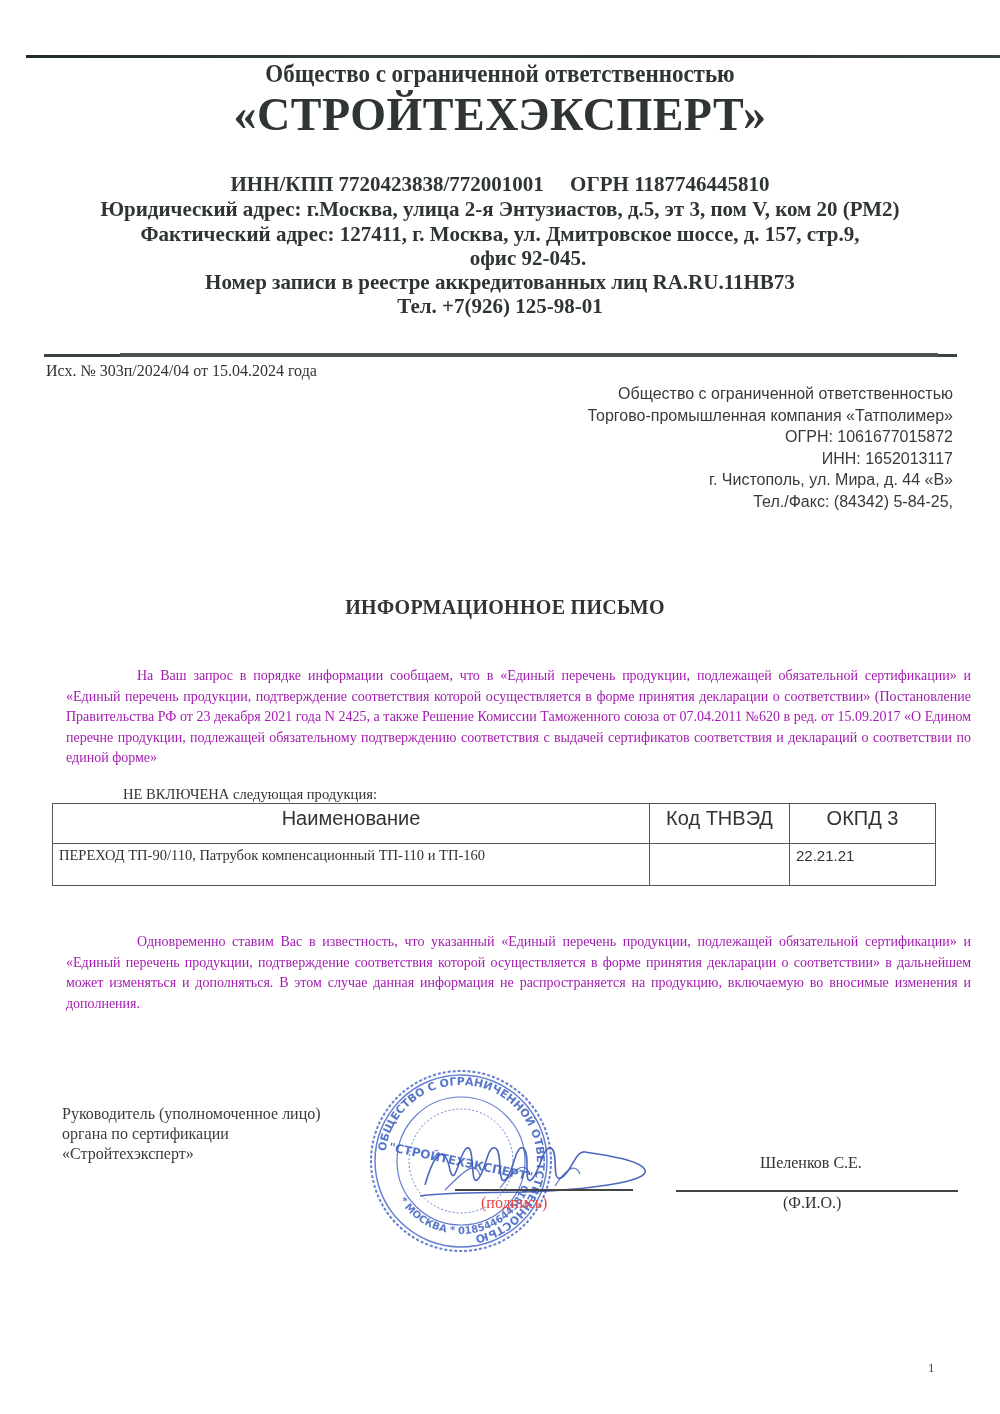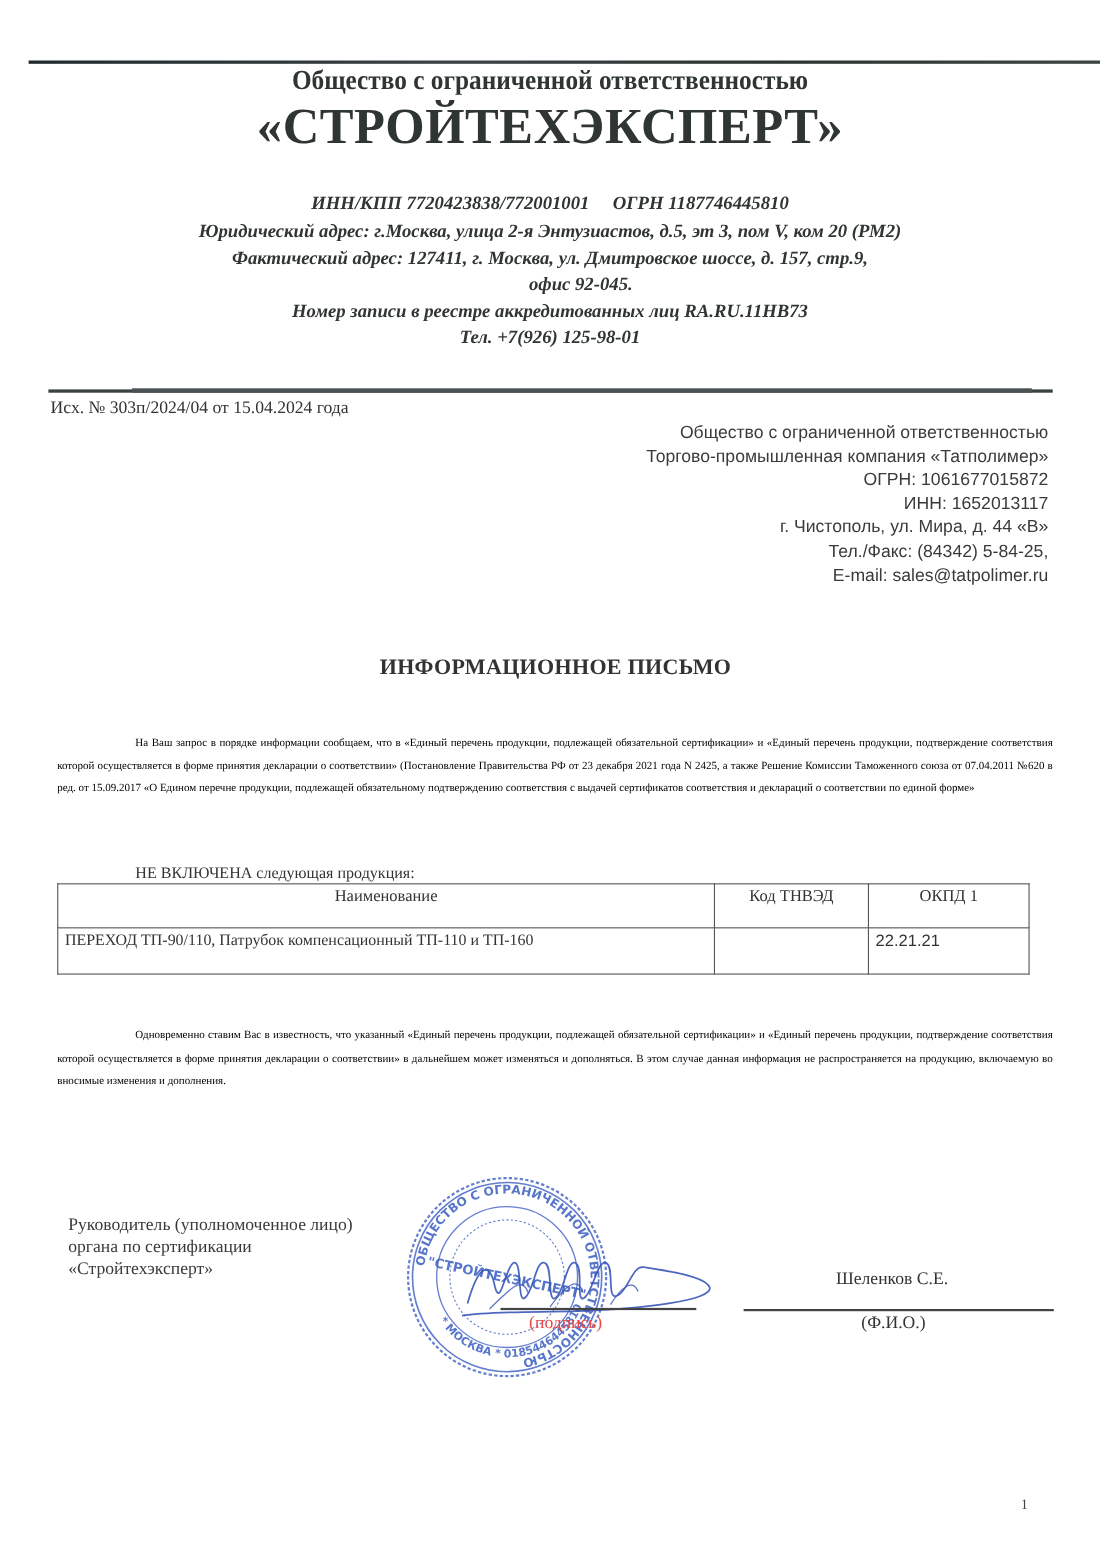--- a/index.html
+++ b/index.html
@@ -8,21 +8,21 @@
       font-family: "Liberation Serif", serif; color: #2e2e2e;
     }
     .abs { position: absolute; }
     .top-rule {
       left: 26px; top: 55px; width: 975px; height: 3px;
       background: linear-gradient(90deg, #1f2a2a 0%, #3a4444 40%, #2d3535 70%, #3b4640 100%);
     }
     .hdr { left: 0; width: 1000px; text-align: center; font-weight: bold; color: #2f3434; }
     .hdr-org { top: 60px; font-size: 25px; transform: scaleX(0.92); }
     .hdr-name { top: 88px; font-size: 46px; letter-spacing: 0.5px; }
-    .hdr-line { font-size: 17px; line-height: 25px; font-style: italic; }
+    .hdr-line { font-size: 21px; line-height: 25px; }
     .hdr-req { top: 172px; }
     .hdr-legal { top: 197px; }
     .hdr-fact { top: 222px; }
     .hdr-office { top: 246px; padding-left: 28px; }
     .hdr-reg { top: 270px; }
     .hdr-tel { top: 294px; }
 
     .sep-rule { left: 44px; top: 354px; width: 913px; height: 3px; background: #3a4242; }
     .sep-rule::before { content: ""; position: absolute; left: 76px; top: -1px; width: 818px; height: 4px; background: #4a5353; }
 
@@ -33,36 +33,36 @@
       font-family: "Liberation Sans", sans-serif;
     }
     .recipient div { white-space: nowrap; }
 
     .letter-title {
       left: 0; width: 1010px; top: 596px; text-align: center; font-size: 20px;
       font-weight: bold; color: #333; letter-spacing: 0.3px;
     }
 
     .para {
-      left: 52px; width: 905px; font-size: 10px; line-height: 20.5px; text-align: justify;
-      color: #000000; text-indent: 71px;
+      left: 66px; width: 905px; font-size: 14px; line-height: 20.5px; text-align: justify;
+      color: #a21caf; text-indent: 71px;
     }
     .para-1 { top: 666px; }
     .para-2 { top: 932px; }
 
     .not-included { left: 123px; top: 786px; font-size: 14.6px; color: #333; }
 
     table.products {
       position: absolute; left: 52px; top: 803px; width: 884px;
       border-collapse: collapse; font-size: 14.5px; color: #333;
     }
     table.products td, table.products th {
       border: 1.5px solid #555; vertical-align: top; font-weight: normal; padding: 3px 6px;
     }
-    table.products th { font-family: Liberation Serif, serif; height: 33px; font-size: 15px; text-align: center; }
+    table.products th { font-family: Liberation Sans, sans-serif; height: 33px; font-size: 20px; text-align: center; }
     table.products td { height: 35px; }
     th.col-name { width: 584px; text-align: center; }
     th.col-tnved { width: 127px; text-align: left; padding-left: 6px; }
     th.col-okpd { text-align: left; padding-left: 10px; }
     td.val-okpd { font-family: "Liberation Sans", sans-serif; padding-left: 10px; font-size: 15px; margin-left: 19px; }
 
     .sign-role { left: 62px; top: 1104px; font-size: 16px; line-height: 20px; color: #3a3a3a; }
     .sig-line-1 { left: 455px; top: 1189px; width: 178px; height: 1.5px; background: #444; }
     .sig-line-2 { left: 676px; top: 1190px; width: 282px; height: 1.5px; background: #444; }
     .sig-caption { left: 481px; top: 1194px; font-size: 16px; color: #ef4444; }
@@ -92,35 +92,34 @@
 
 <div class="abs outgoing">Исх. № 303п/2024/04 от 15.04.2024 года</div>
 
 <div class="abs recipient">
   <div>Общество с ограниченной ответственностью</div>
   <div>Торгово-промышленная компания «Татполимер»</div>
   <div>ОГРН: 1061677015872</div>
   <div>ИНН: 1652013117</div>
   <div>г. Чистополь, ул. Мира, д. 44 «В»</div>
   <div>Тел./Факс: (84342) 5-84-25,</div>
-  <div>E-mail: sales@tatpolimer.ru</div>
 </div>
 
 <div class="abs letter-title">ИНФОРМАЦИОННОЕ ПИСЬМО</div>
 
 <div class="abs para para-1">На Ваш запрос в порядке информации сообщаем, что в «Единый перечень продукции, подлежащей обязательной сертификации» и «Единый перечень продукции, подтверждение соответствия которой осуществляется в форме принятия декларации о соответствии» (Постановление Правительства РФ от  23 декабря 2021 года N 2425, а также Решение Комиссии Таможенного союза от 07.04.2011 №620 в ред. от 15.09.2017 «О Едином перечне продукции, подлежащей обязательному подтверждению соответствия с выдачей сертификатов соответствия и деклараций о соответствии по единой форме»</div>
 
 <div class="abs not-included">НЕ ВКЛЮЧЕНА следующая продукция:</div>
 
 <table class="products">
   <tbody>
       <tr>
     <th class="col-name">Наименование</th>
     <th class="col-tnved">Код ТНВЭД</th>
-    <th class="col-okpd">ОКПД 1</th>
+    <th class="col-okpd">ОКПД 3</th>
   </tr>
   <tr>
     <td>ПЕРЕХОД ТП-90/110, Патрубок компенсационный ТП-110 и ТП-160</td>
     <td></td>
     <td class="val-okpd">22.21.21</td>
   </tr>
 </tbody>
   </table>
 
 <div class="abs para para-2">Одновременно ставим Вас в известность, что указанный «Единый перечень продукции, подлежащей обязательной сертификации» и «Единый перечень продукции, подтверждение соответствия которой осуществляется в форме принятия декларации о соответствии» в дальнейшем может изменяться и дополняться. В этом случае данная информация не распространяется на продукцию, включаемую во вносимые изменения и дополнения.</div>

